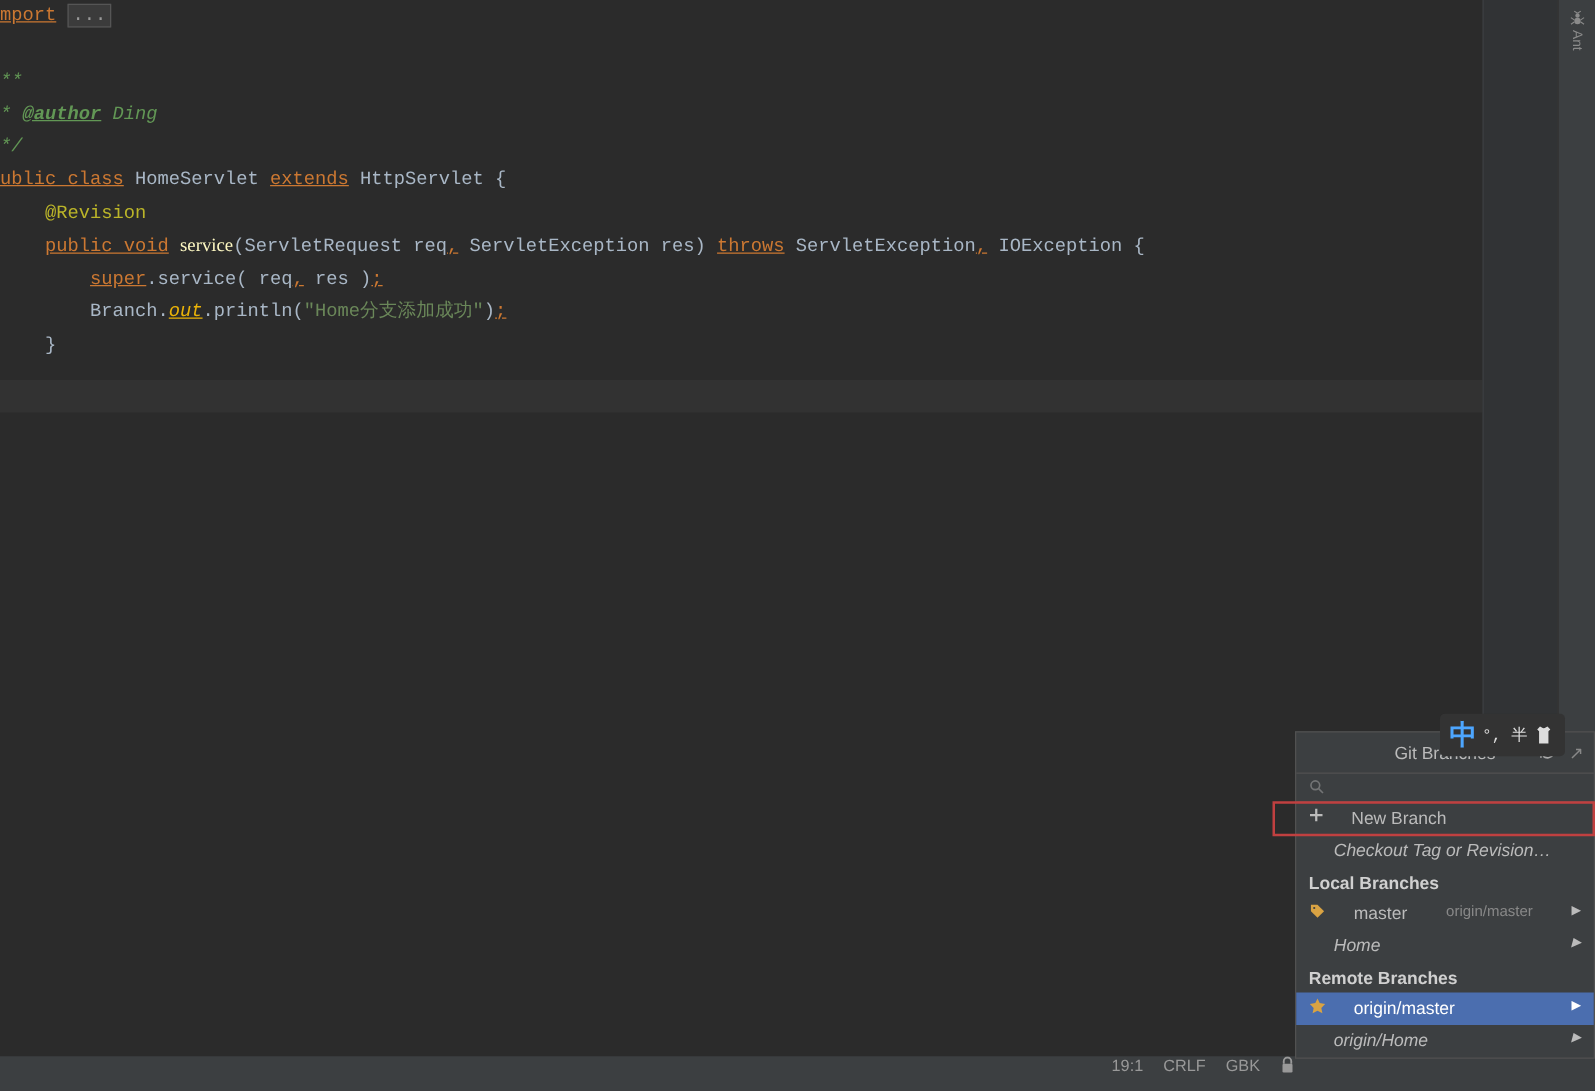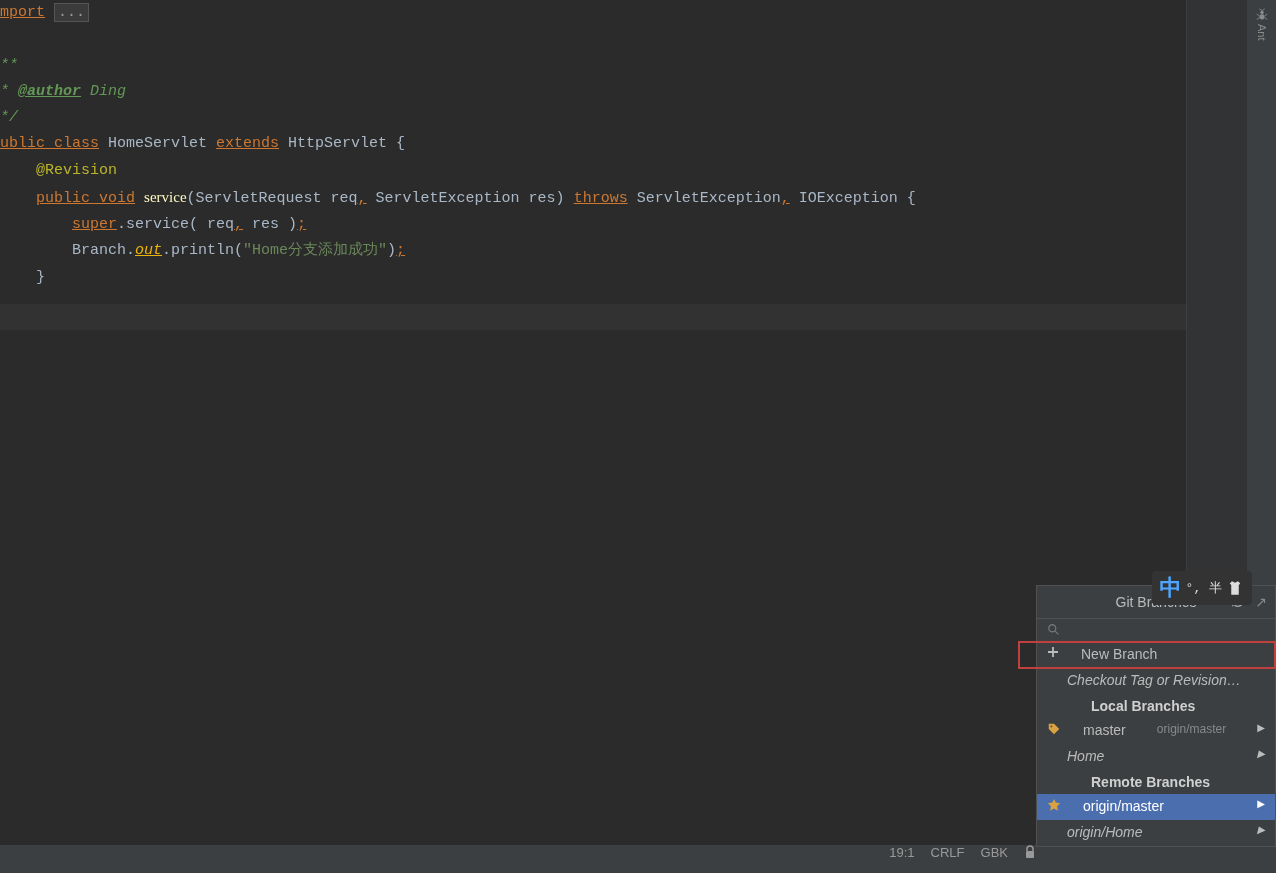--- a/index.html
+++ b/index.html
@@ -150,21 +150,20 @@
       padding-left: 28px;
     }
     .git-item.selected {
       background: #4b6eaf;
       color: #fff;
     }
     .git-section {
       padding: 4px 10px;
       font-weight: bold;
       color: #d0d0d0;
-      margin-left: 44px;
     }
     .git-tracking {
       margin-left: auto;
       font-size: 12px;
       color: #888;
     }
     .arrow-right {
       margin-left: auto;
       font-size: 10px;
     }

